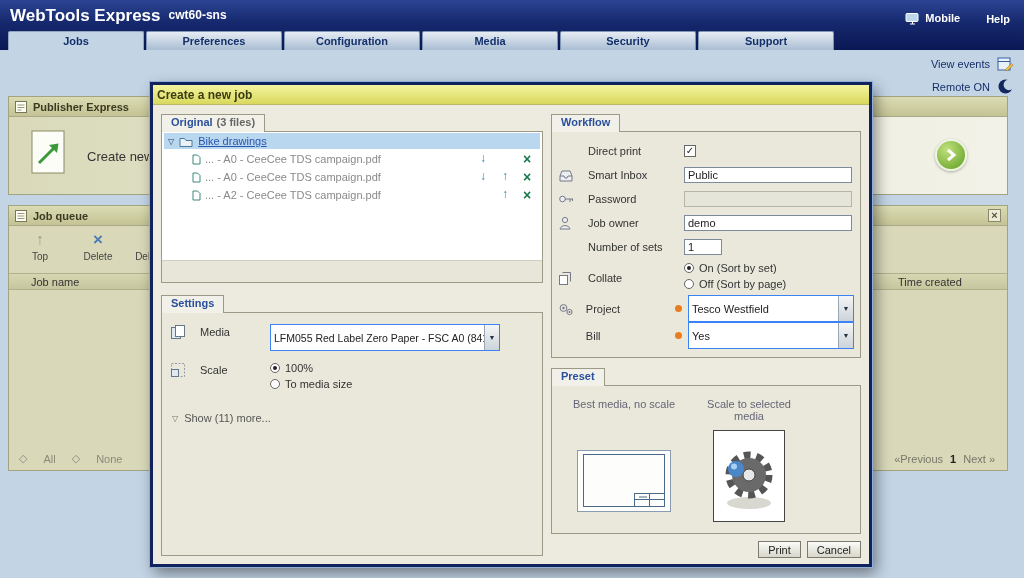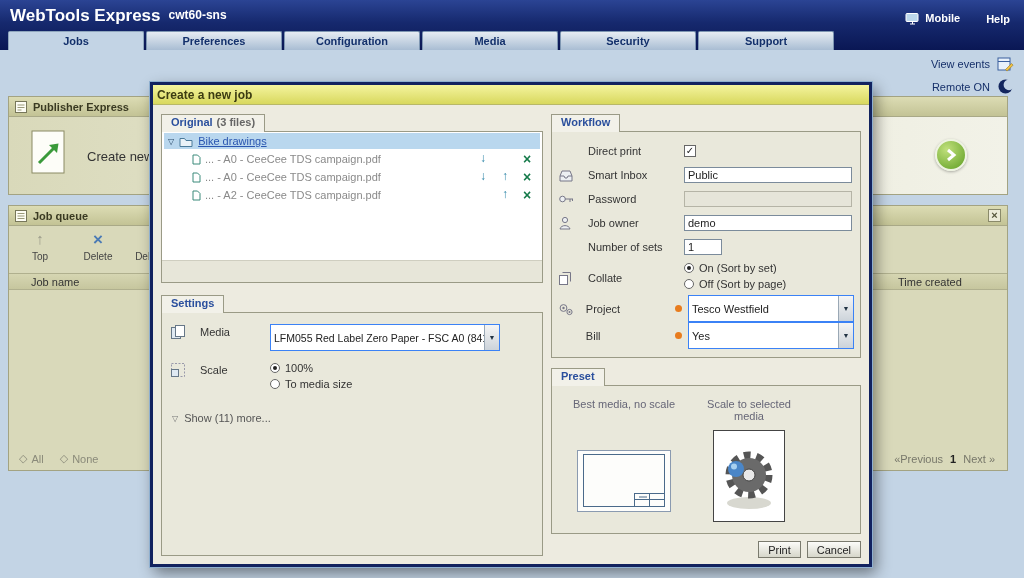--- a/index.html
+++ b/index.html
@@ -38,21 +38,21 @@
   .jq-toolbar{display:flex;gap:8px;padding:4px 6px;height:47px}
   .jq-tool{width:50px;text-align:center;color:#444;cursor:pointer;font-size:10px}
   .jq-tool .glyph{display:block;font-size:15px;font-weight:bold;height:21px}
   .glyph-top{color:#9a9a8a}.glyph-top::before{content:"↑"}
   .glyph-x{color:#4a7ab5}.glyph-x::before{content:"×";font-size:17px}
   .jq-cols{position:relative;height:17px;background:linear-gradient(#d6d6b2,#c6c69e);border-top:1px solid #b0b08e;border-bottom:1px solid #b0b08e;color:#333}
   .col-jobname{position:absolute;left:22px;top:2px;cursor:pointer}
   .col-time{position:absolute;left:889px;top:2px;cursor:pointer}
   .jq-body{height:157px}
   .jq-footer{position:absolute;left:10px;right:12px;bottom:5px;display:flex;align-items:center;color:#8a8a7a}
-  .sel-link{display:flex;align-items:center;gap:4px;margin-right:16px;cursor:pointer;color:#8a8a7a}
+  .sel-link{display:flex;align-items:center;gap:16px;margin-right:16px;cursor:pointer;color:#8a8a7a}
   .i-diamond::before{content:"◇"}
   .pager{margin-left:auto;display:flex;gap:7px;align-items:center;color:#77776a}
   .pager .page{color:#222;font-weight:bold}
   .pager span{cursor:pointer}
 
   
   .dialog{position:absolute;left:150px;top:82px;width:722px;height:485px;background:#edebe0;border:3px solid #12225f;box-shadow:0 0 0 1px #8fb0d0,4px 6px 14px rgba(0,0,0,.45)}
   .dlg-title{height:20px;background:linear-gradient(#f4f49e,#d8d85e);border-bottom:1px solid #b8b868;font-weight:bold;font-size:12px;color:#3c3c12;line-height:20px;padding-left:4px}
   .dlg-body{position:absolute;top:21px;left:0;right:0;bottom:0}
   .col-left{position:absolute;left:8px;top:8px;width:382px;bottom:8px;display:flex;flex-direction:column}

